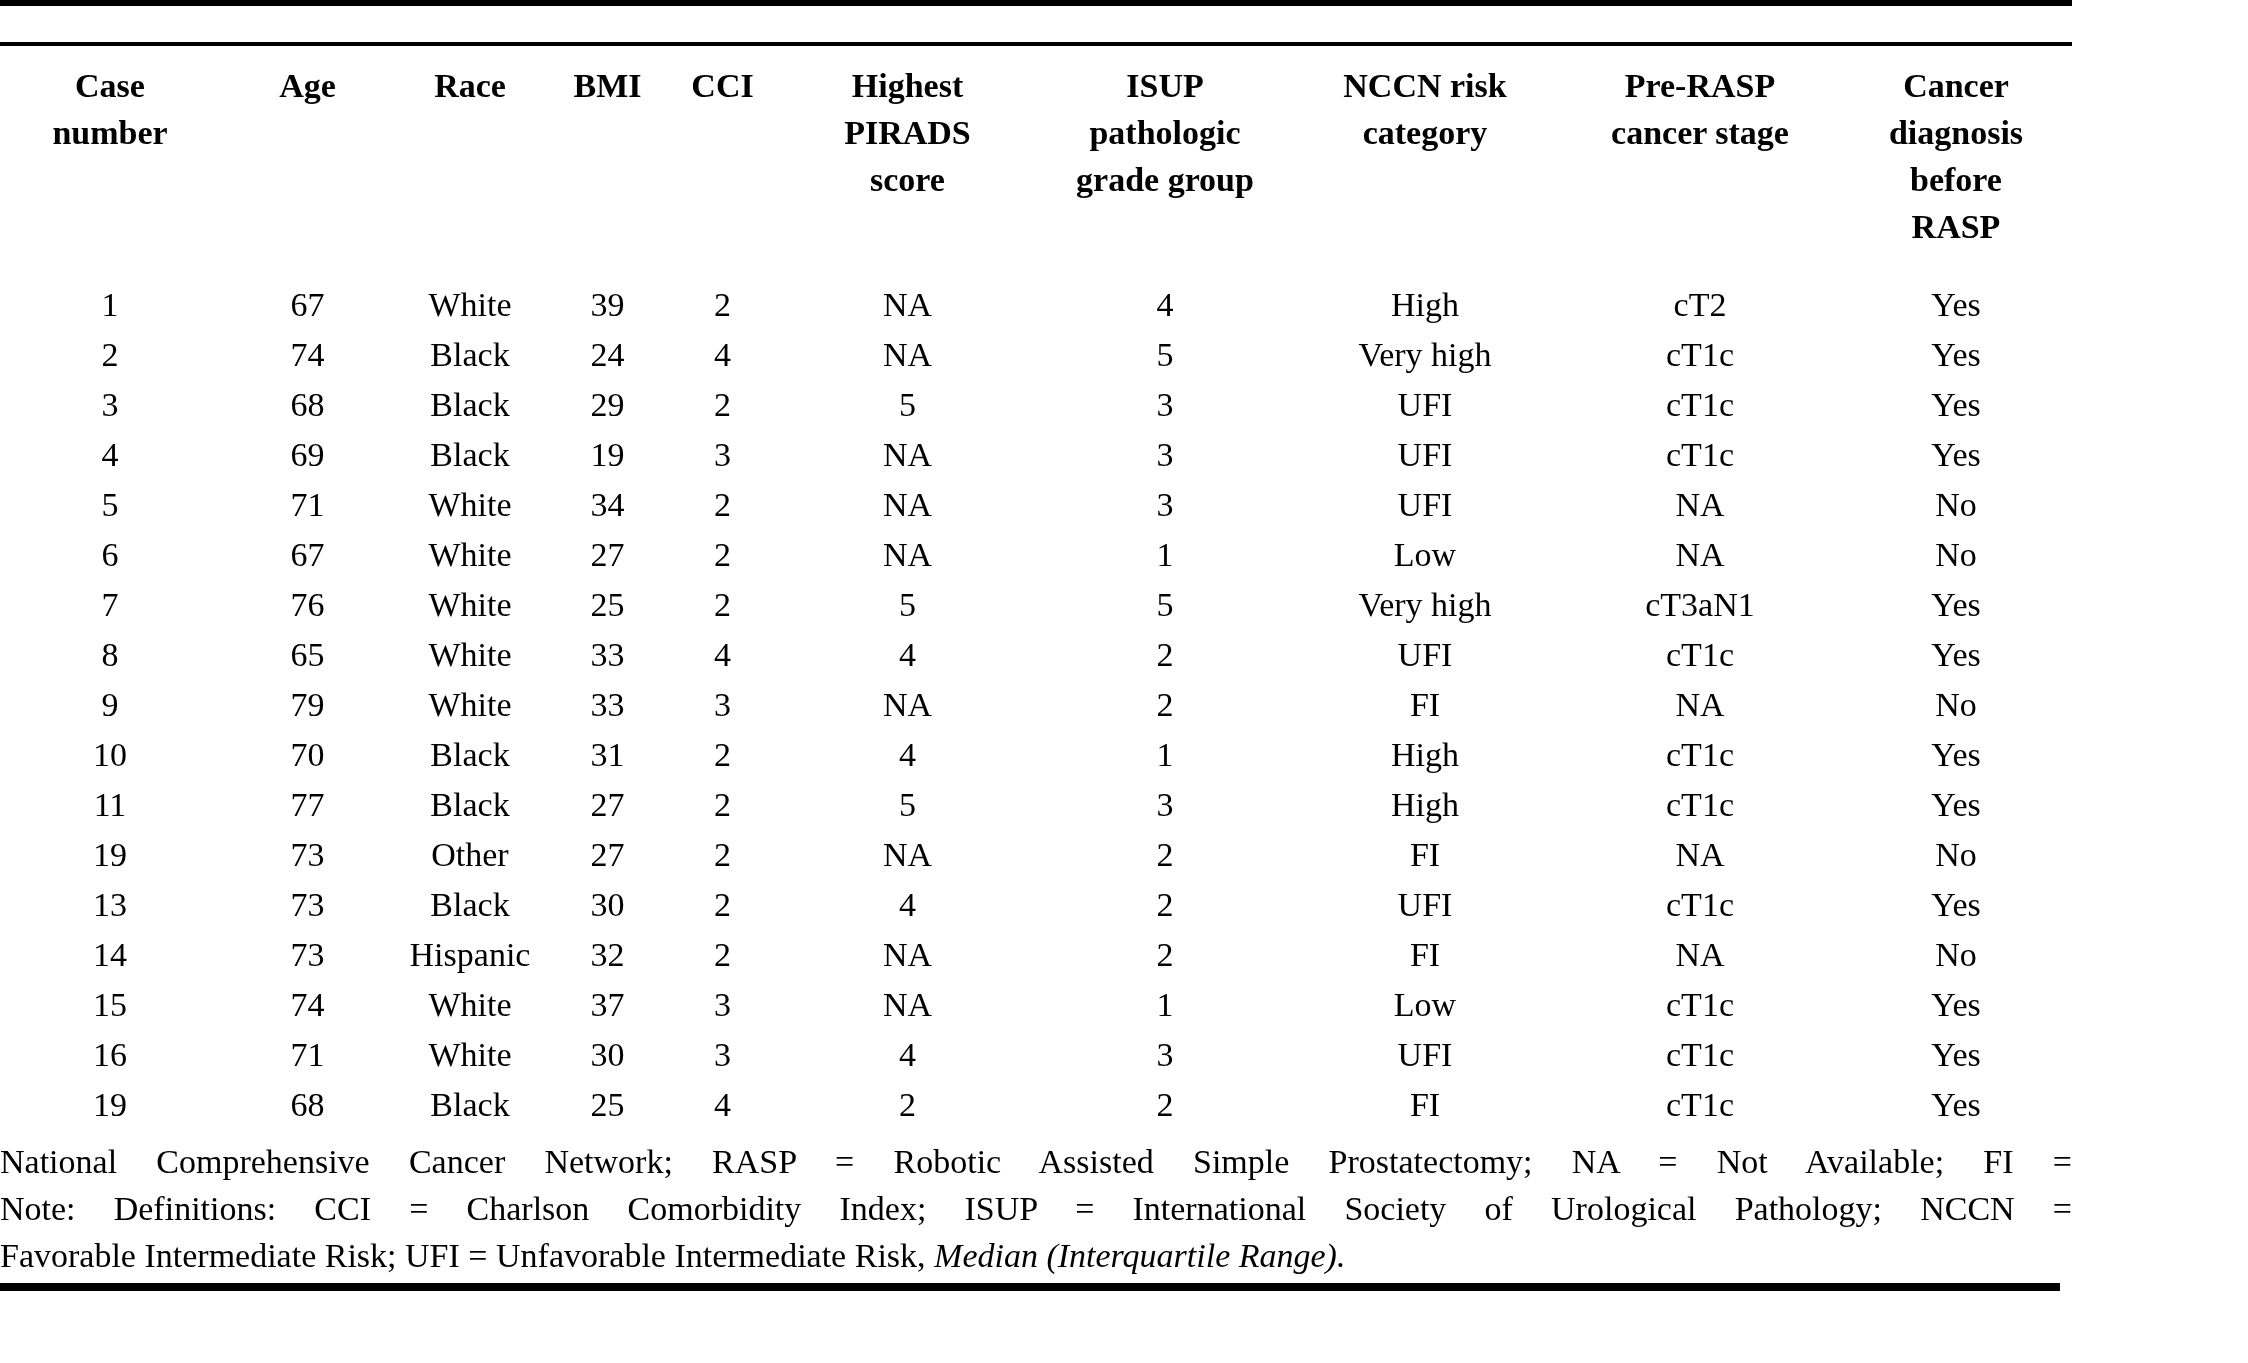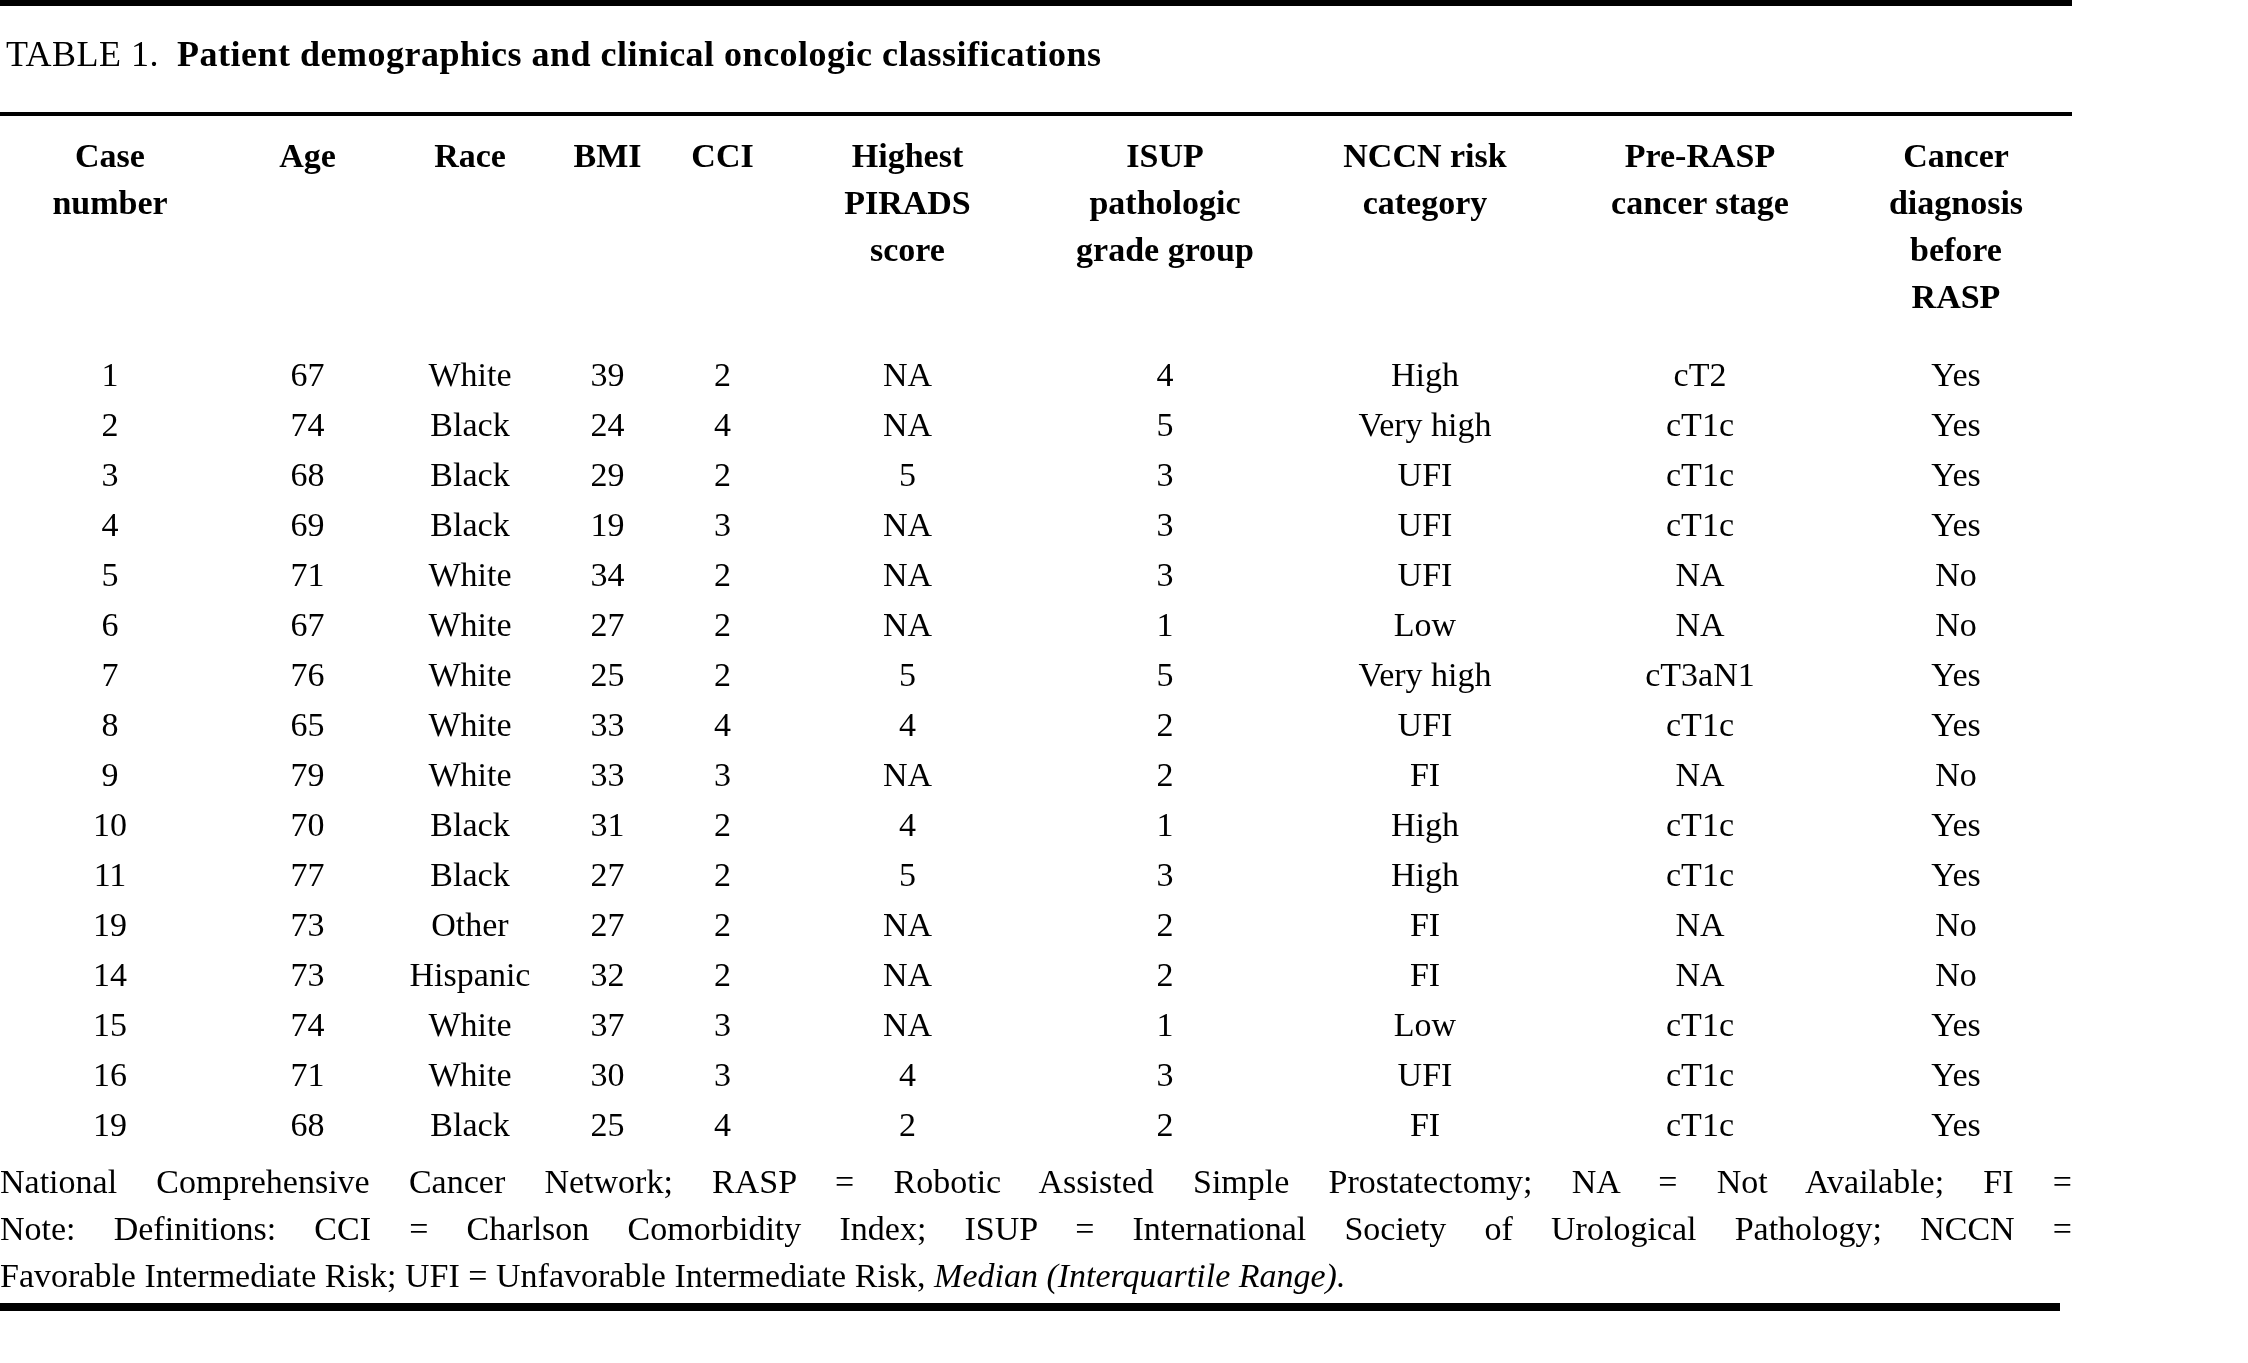--- a/index.html
+++ b/index.html
@@ -50,23 +50,20 @@
   .note .lline{text-align:left;}
   .note em{font-style:italic;}
 </style>
 </head>
 <body>
 
 <div class="page">
 
   <div class="rule-heavy-top"></div>
 
-  <div class="title">
-    <span class="label">TABLE 1.</span><span class="bold">Patient demographics and clinical oncologic classifications</span>
-  </div>
 
   <table class="demo">
     <colgroup>
       <col style="width:220px">
         <col style="width:175px">
         <col style="width:150px">
       <col style="width:125px">
         <col style="width:105px">
         <col style="width:265px">
       <col style="width:250px">
@@ -237,20 +234,32 @@
           <td>Other</td>
           <td>27</td>
           <td>2</td>
           <td>NA</td>
           <td>2</td>
           <td>FI</td>
           <td>NA</td>
           <td>No</td>
         </tr>
         <tr>
+          <td>13</td>
+          <td>73</td>
+          <td>Black</td>
+          <td>30</td>
+          <td>2</td>
+          <td>4</td>
+          <td>2</td>
+          <td>UFI</td>
+          <td>cT1c</td>
+          <td>Yes</td>
+        </tr>
+        <tr>
           <td>14</td>
           <td>73</td>
           <td>Hispanic</td>
           <td>32</td>
           <td>2</td>
           <td>NA</td>
           <td>2</td>
           <td>FI</td>
           <td>NA</td>
           <td>No</td>

